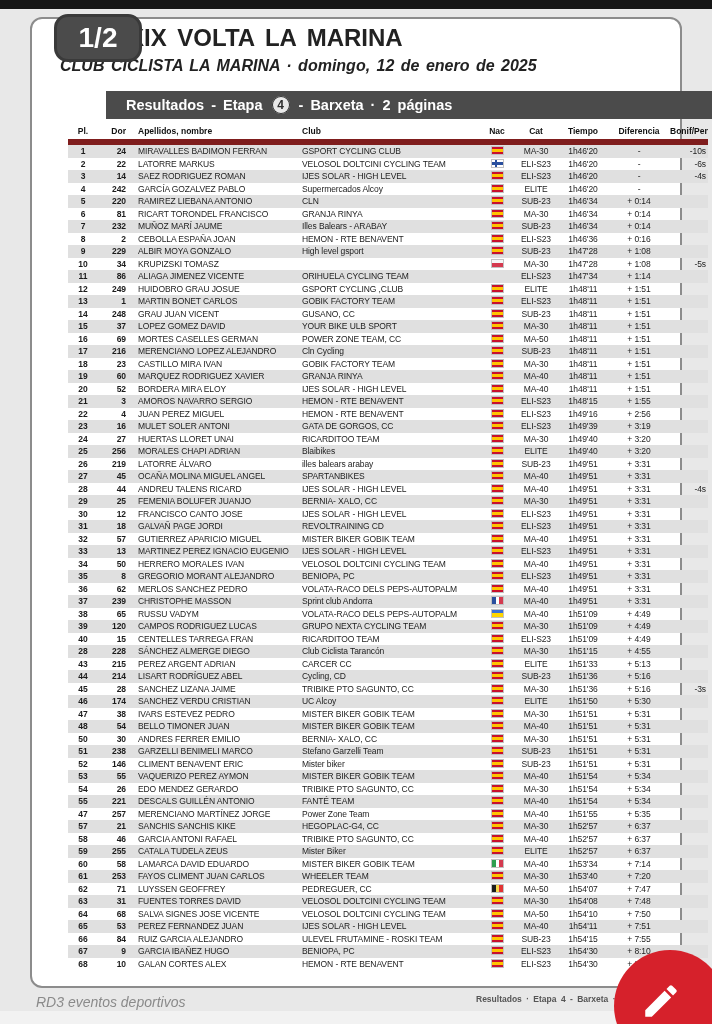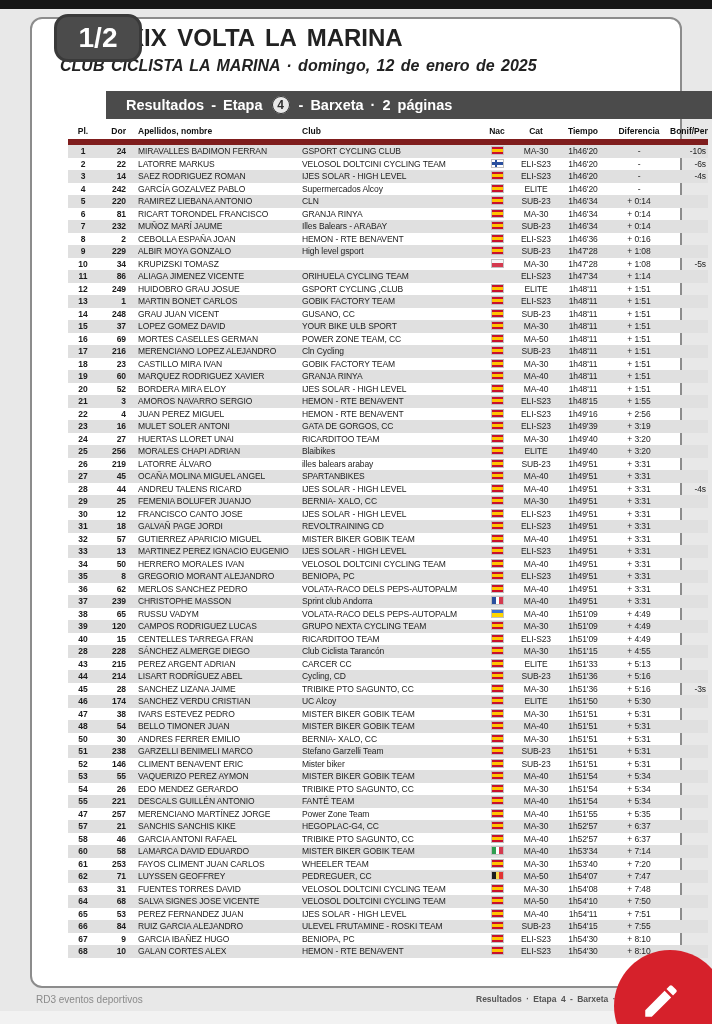--- a/index.html
+++ b/index.html
@@ -74,21 +74,21 @@
   .flag-ES{background:linear-gradient(to bottom,#c8102e 0 27%,#ffc400 27% 73%,#c8102e 73% 100%);}
   .flag-FI{background:
     linear-gradient(to right,rgba(0,0,0,0) 0 27%,#2a4f9e 27% 46%,rgba(0,0,0,0) 46%),
     linear-gradient(to bottom,rgba(0,0,0,0) 0 34%,#2a4f9e 34% 66%,rgba(0,0,0,0) 66%),#fff;}
   .flag-PL{background:linear-gradient(to bottom,#f6f6f6 0 50%,#d43a4f 50%);}
   .flag-FR{background:linear-gradient(to right,#2a4f9e 0 33%,#fff 33% 67%,#d43a4f 67%);}
   .flag-UA{background:linear-gradient(to bottom,#3a6fd8 0 50%,#ffd500 50%);}
   .flag-IT{background:linear-gradient(to right,#2e9e4f 0 33%,#fff 33% 67%,#d43a4f 67%);}
   .flag-BE{background:linear-gradient(to right,#1d1d1d 0 33%,#f7d94c 33% 67%,#e23333 67%);}
 
-  .footer-left{position:absolute;left:36px;top:994px;font-size:10px;color:#8a8a8a;}
+  .footer-left{position:absolute;left:36px;top:994px;font-size:14px;color:#8a8a8a;font-style:italic;}
   .footer-right{position:absolute;left:476px;top:994px;font-size:8.5px;font-weight:bold;color:#555;word-spacing:2px;}
 
   .fab{
     position:absolute;left:614px;top:950px;width:112px;height:112px;border-radius:50%;
     background:var(--accent_red,#d6212b);z-index:10;border:none;
     display:flex;align-items:center;justify-content:center;cursor:pointer;
   }
   .fab svg{width:42px;height:42px;fill:#fff;margin-right:18px;margin-bottom:10px;}
 </style>
 </head>
@@ -730,20 +730,31 @@
             <td class="c1">46</td>
             <td class="c2">GARCIA ANTONI RAFAEL</td>
             <td class="c3">TRIBIKE PTO SAGUNTO, CC</td>
             <td class="c4"><span class="flag flag-ES"></span></td>
             <td class="c5">MA-40</td>
             <td class="c6">1h52'57</td>
             <td class="c7">+ 6:37</td>
             <td class="c8"></td>
           </tr>
           <tr>
+            <td class="c0">59</td>
+            <td class="c1">255</td>
+            <td class="c2">CATALA TUDELA ZEUS</td>
+            <td class="c3">Mister Biker</td>
+            <td class="c4"><span class="flag flag-ES"></span></td>
+            <td class="c5">ELITE</td>
+            <td class="c6">1h52'57</td>
+            <td class="c7">+ 6:37</td>
+            <td class="c8"></td>
+          </tr>
+          <tr>
             <td class="c0">60</td>
             <td class="c1">58</td>
             <td class="c2">LAMARCA DAVID EDUARDO</td>
             <td class="c3">MISTER BIKER GOBIK TEAM</td>
             <td class="c4"><span class="flag flag-IT"></span></td>
             <td class="c5">MA-40</td>
             <td class="c6">1h53'34</td>
             <td class="c7">+ 7:14</td>
             <td class="c8"></td>
           </tr>

